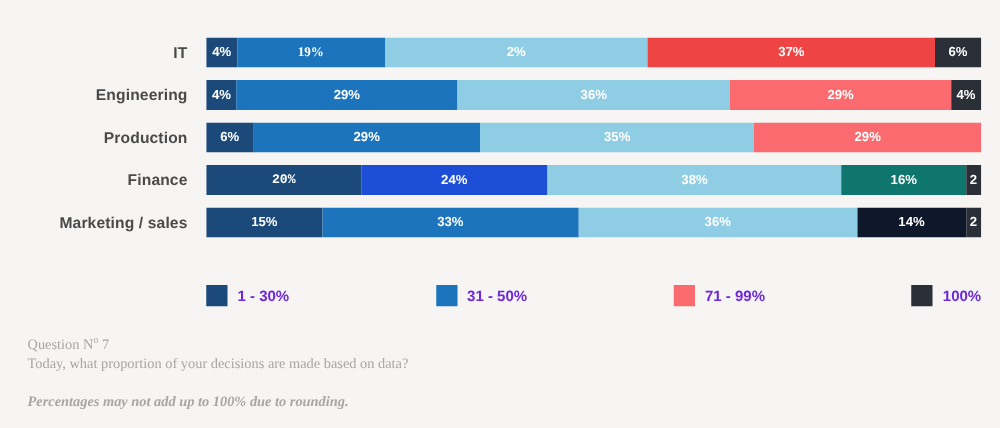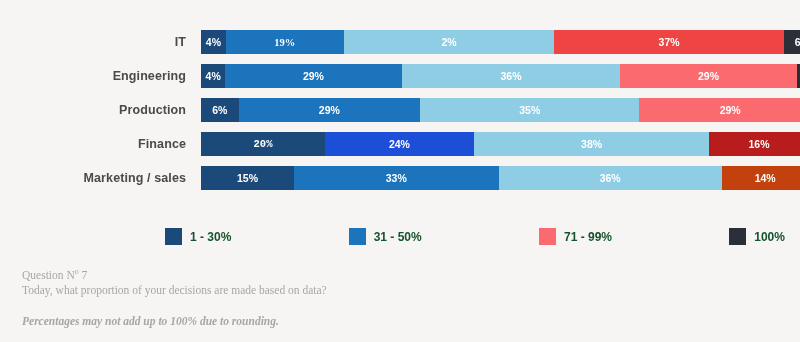--- a/index.html
+++ b/index.html
@@ -26,21 +26,20 @@
     left: 0;
     top: 25px;
     width: 800px;
     height: 175px;
   }
   .bar-row {
     position: relative;
     height: 34px;
     display: flex;
     align-items: center;
-    margin-left: 36px;
   }
   .row-label {
     position: absolute;
     left: 0;
     width: 150px;
     text-align: right;
     font-size: 12.5px;
     font-weight: bold;
     color: #4a4a4a;
     letter-spacing: 0.1px;
@@ -83,21 +82,21 @@
   }
   .legend-swatch {
     width: 17px;
     height: 17px;
     margin-right: 8px;
     flex: 0 0 auto;
   }
   .legend-label {
     font-size: 12px;
     font-weight: bold;
-    color: #14532d;
+    color: #6d28d9;
     white-space: nowrap;
   }
 
   
   .footer {
     position: absolute;
     left: 22px;
     top: 264px;
     width: 600px;
   }
@@ -190,41 +189,41 @@
         <div class="bar-track">
           <div class="seg" style="width: 20%; background: rgb(27, 74, 122); font-family: Liberation Mono, monospace;">
             <span>20%</span>
           </div>
           <div class="seg" style="width: 24%; background: #1d4ed8;">
             <span>24%</span>
           </div>
           <div class="seg" style="width: 38%; background: rgb(142, 205, 228);">
             <span>38%</span>
           </div>
-          <div class="seg" style="width: 16%; background: #b91c1c;">
+          <div class="seg" style="width: 16%; background: #0f766e;">
             <span>16%</span>
           </div>
           <div class="seg" style="width: 2%; background: rgb(43, 48, 56);">
             <span>2</span>
           </div>
         </div>
       </div>
       <div class="bar-row">
         <div class="row-label">Marketing / sales</div>
         <div class="bar-track">
           <div class="seg" style="width: 15%; background: rgb(27, 74, 122);">
             <span>15%</span>
           </div>
           <div class="seg" style="width: 33%; background: rgb(28, 117, 188);">
             <span>33%</span>
           </div>
           <div class="seg" style="width: 36%; background: rgb(142, 205, 228);">
             <span>36%</span>
           </div>
-          <div class="seg" style="width: 14%; background: #c2410c;">
+          <div class="seg" style="width: 14%; background: #0f172a;">
             <span>14%</span>
           </div>
           <div class="seg" style="width: 2%; background: rgb(43, 48, 56);">
             <span>2</span>
           </div>
         </div>
       </div>
     </div>
 
   <div class="legend" id="legend">

